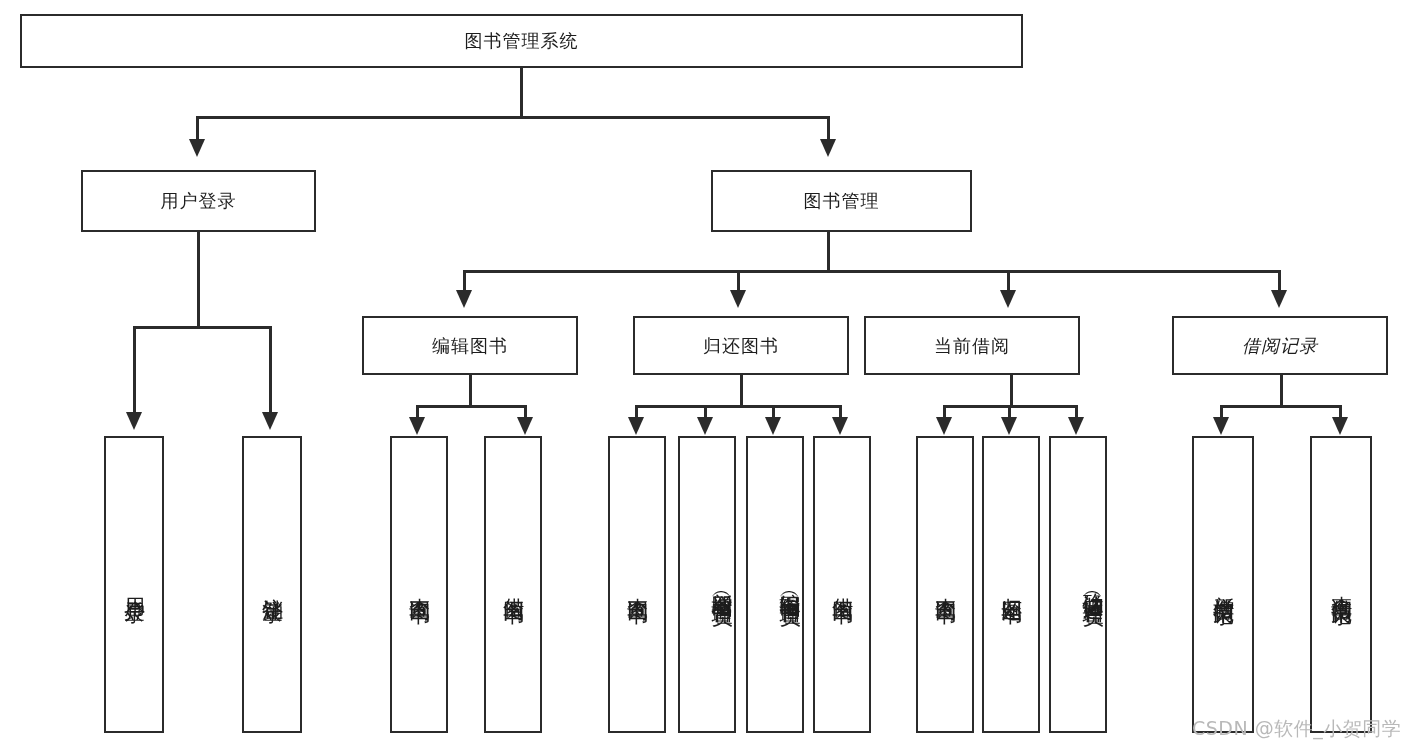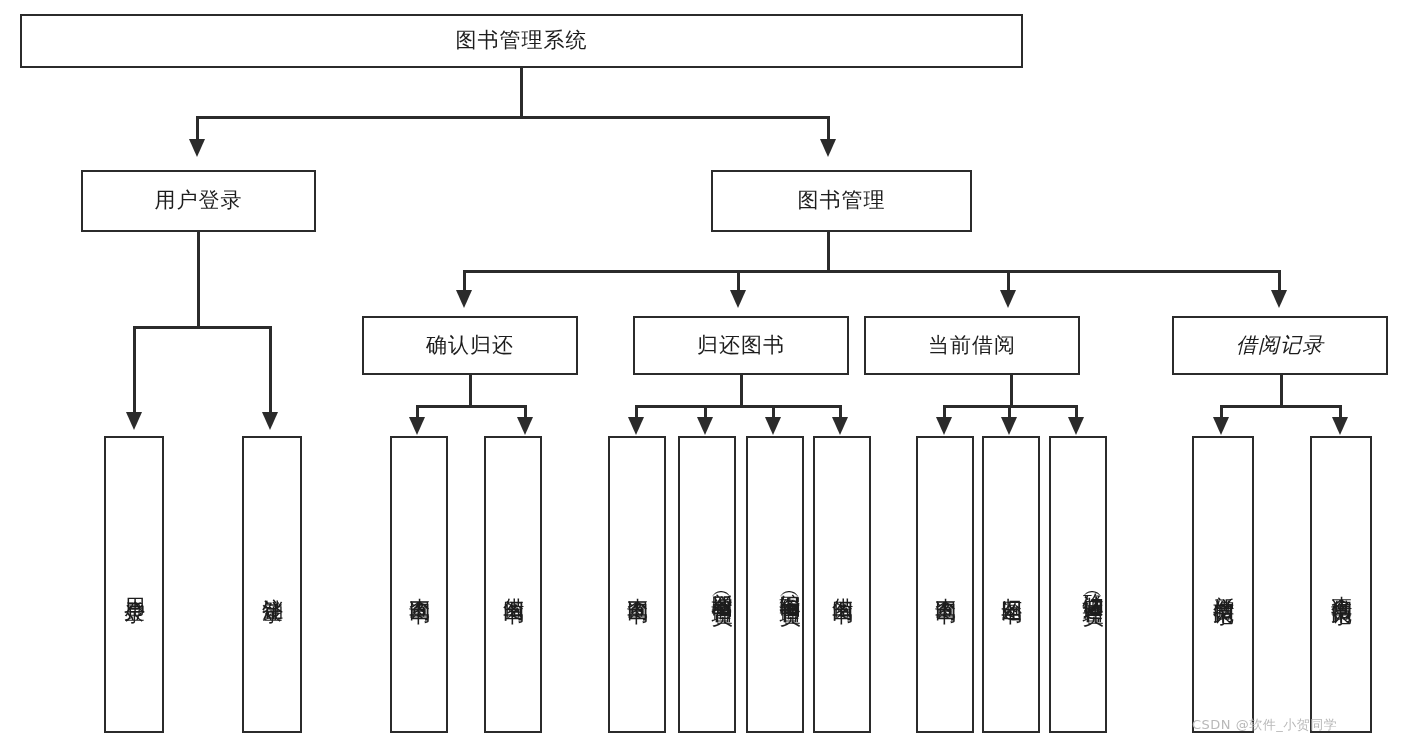--- a/index.html
+++ b/index.html
@@ -21,21 +21,21 @@
     box-sizing:border-box;
     background:#ffffff;
     border:2px solid #2b2b2b;
     display:flex;
     align-items:center;
     justify-content:center;
     color:#1d1d1d;
     z-index:3;
   }
   .node.horiz{
-    font-size:21px;
+    font-size:18px;
     letter-spacing:1px;
     line-height:1.2;
   }
   .node.vert{
     writing-mode:vertical-rl;
     text-orientation:upright;
     font-size:21px;
     line-height:1.22;
     letter-spacing:2px;
     padding:6px 0;
@@ -56,21 +56,21 @@
     position:absolute;
     width:0;height:0;
     border-left:8px solid transparent;
     border-right:8px solid transparent;
     border-top:18px solid #2b2b2b;
     z-index:2;
   }
   
   #watermark{
     position:absolute;
-    font-size:13px;
+    font-size:19px;
     color:#b9b9b9;
     letter-spacing:0.5px;
     white-space:nowrap;
     z-index:9;
     font-family:"DejaVu Sans","Liberation Sans",sans-serif;
   }
 </style>
 </head>
 <body>
 
@@ -108,21 +108,21 @@
   <div class="ln v" style="left:463px;top:270px;width:3px;height:22px;"></div>
   <div class="arrow" style="left:456px;top:290px;"></div>
   <div class="ln v" style="left:737px;top:270px;width:3px;height:22px;"></div>
   <div class="arrow" style="left:730px;top:290px;"></div>
   <div class="ln v" style="left:1007px;top:270px;width:3px;height:22px;"></div>
   <div class="arrow" style="left:1000px;top:290px;"></div>
   <div class="ln v" style="left:1278px;top:270px;width:3px;height:22px;"></div>
   <div class="arrow" style="left:1271px;top:290px;"></div>
 
   <div class="node horiz" style="left:362px;top:316px;width:216px;height:59px;">
-    <span>确认归还</span>
+    <span>编辑图书</span>
   </div>
   <div class="node horiz" style="left:633px;top:316px;width:216px;height:59px;">
     <span>归还图书</span>
   </div>
   <div class="node horiz" style="left:864px;top:316px;width:216px;height:59px;">
     <span>当前借阅</span>
   </div>
   <div class="node horiz" style="left:1172px;top:316px;width:216px;height:59px;font-style:italic;">
     <span>借阅记录</span>
   </div>

